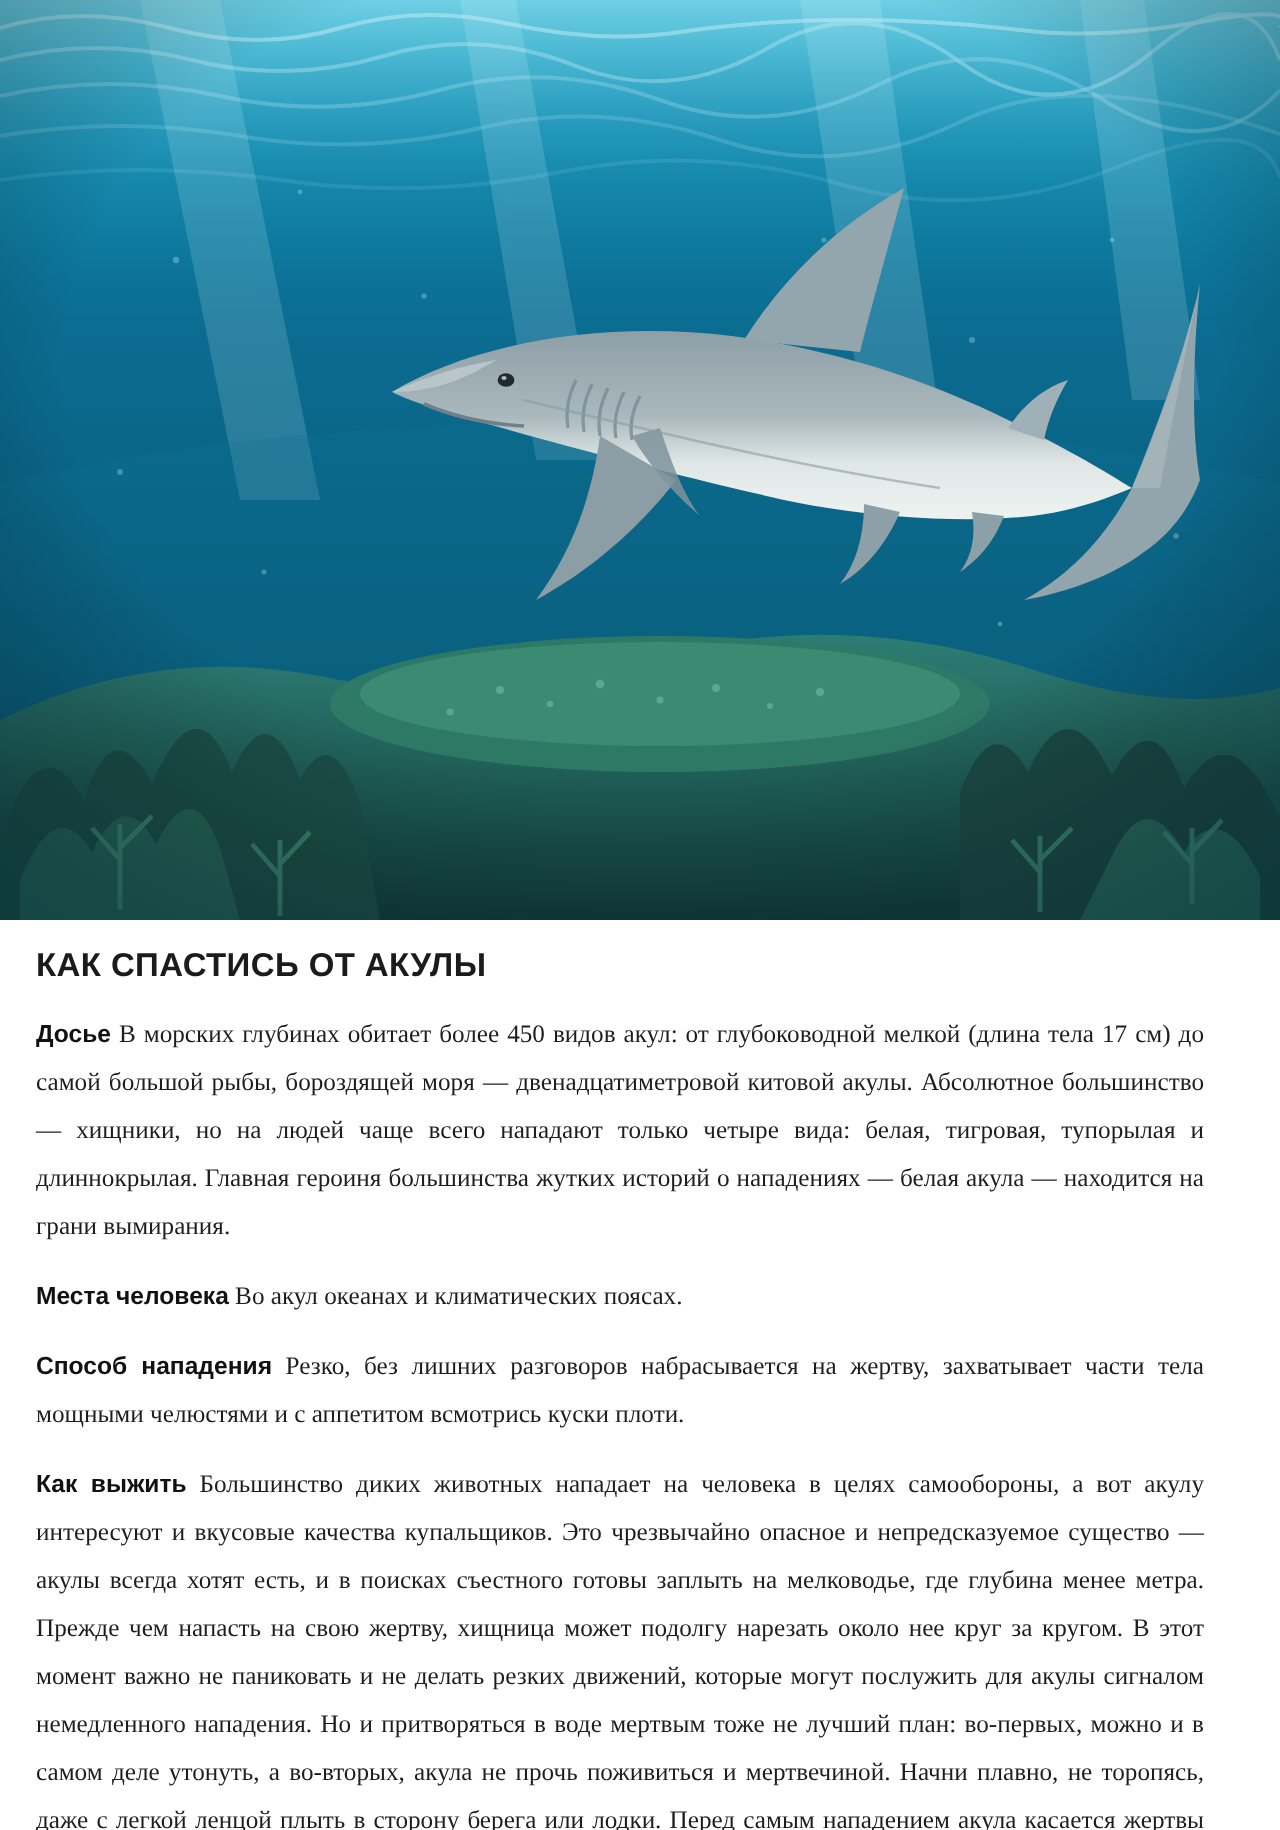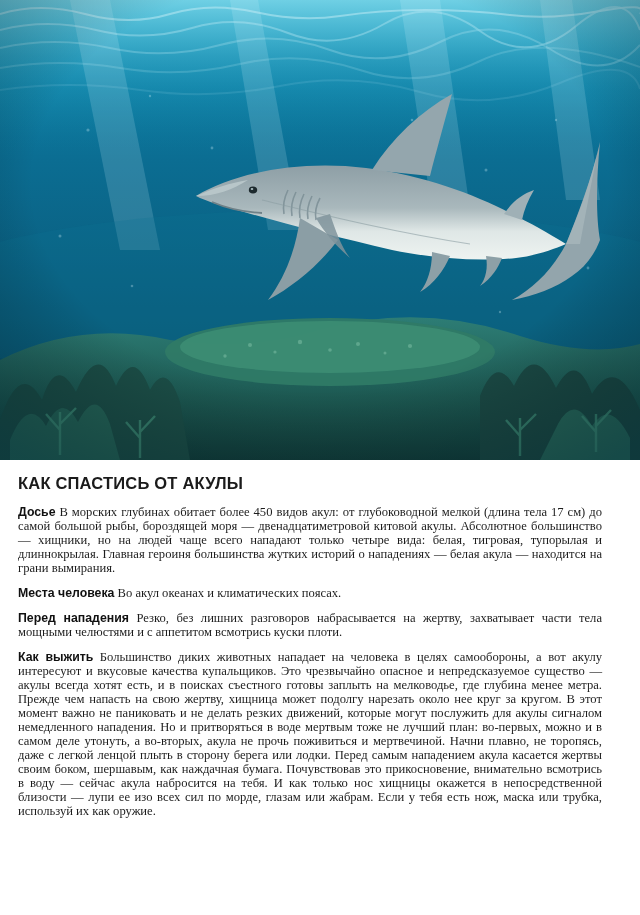--- a/index.html
+++ b/index.html
@@ -41,21 +41,21 @@
     font-family: "Liberation Sans", sans-serif;
     font-weight: bold;
     font-size: 16.5px;
     letter-spacing: 0.2px;
     color: #1b1b1b;
     margin: 0 0 12px 0;
   }
   .para {
     font-family: "Liberation Serif", serif;
     font-size: 12.6px;
-    line-height: 14px;
+    line-height: 24px;
     color: #1d1d1d;
     margin: 0 0 11px 0;
     text-align: justify;
     text-justify: inter-word;
   }
   .para b {
     font-family: "Liberation Sans", sans-serif;
     font-weight: bold;
     font-size: 12.3px;
   }
@@ -228,18 +228,18 @@
   </div>
 
   <div class="article">
 
     <h1 class="title">КАК СПАСТИСЬ ОТ АКУЛЫ</h1>
 
     <p class="para"><b class="lead-label">Досье</b><span> В морских глубинах обитает более 450 видов акул: от глубоководной мелкой (длина тела 17 см) до самой большой рыбы, бороздящей моря — двенадцатиметровой китовой акулы. Абсолютное большинство — хищники, но на людей чаще всего нападают только четыре вида: белая, тигровая, тупорылая и длиннокрылая. Главная героиня большинства жутких историй о нападениях — белая акула — находится на грани вымирания.</span></p>
 
     <p class="para"><b class="lead-label">Места человека</b><span> Во акул океанах и климатических поясах.</span></p>
 
-    <p class="para"><b class="lead-label">Перед нападения</b><span> Резко, без лишних разговоров набрасывается на жертву, захватывает части тела мощными челюстями и с аппетитом всмотрись куски плоти.</span></p>
+    <p class="para"><b class="lead-label">Способ нападения</b><span> Резко, без лишних разговоров набрасывается на жертву, захватывает части тела мощными челюстями и с аппетитом всмотрись куски плоти.</span></p>
 
     <p class="para"><b class="lead-label">Как выжить</b><span> Большинство диких животных нападает на человека в целях самообороны, а вот акулу интересуют и вкусовые качества купальщиков. Это чрезвычайно опасное и непредсказуемое существо — акулы всегда хотят есть, и в поисках съестного готовы заплыть на мелководье, где глубина менее метра. Прежде чем напасть на свою жертву, хищница может подолгу нарезать около нее круг за кругом. В этот момент важно не паниковать и не делать резких движений, которые могут послужить для акулы сигналом немедленного нападения. Но и притворяться в воде мертвым тоже не лучший план: во-первых, можно и в самом деле утонуть, а во-вторых, акула не прочь поживиться и мертвечиной. Начни плавно, не торопясь, даже с легкой ленцой плыть в сторону берега или лодки. Перед самым нападением акула касается жертвы своим боком, шершавым, как наждачная бумага. Почувствовав это прикосновение, внимательно всмотрись в воду — сейчас акула набросится на тебя. И как только нос хищницы окажется в непосредственной близости — лупи ее изо всех сил по морде, глазам или жабрам. Если у тебя есть нож, маска или трубка, используй их как оружие.</span></p>
 
   </div>
 </div>
 
 </body></html>

